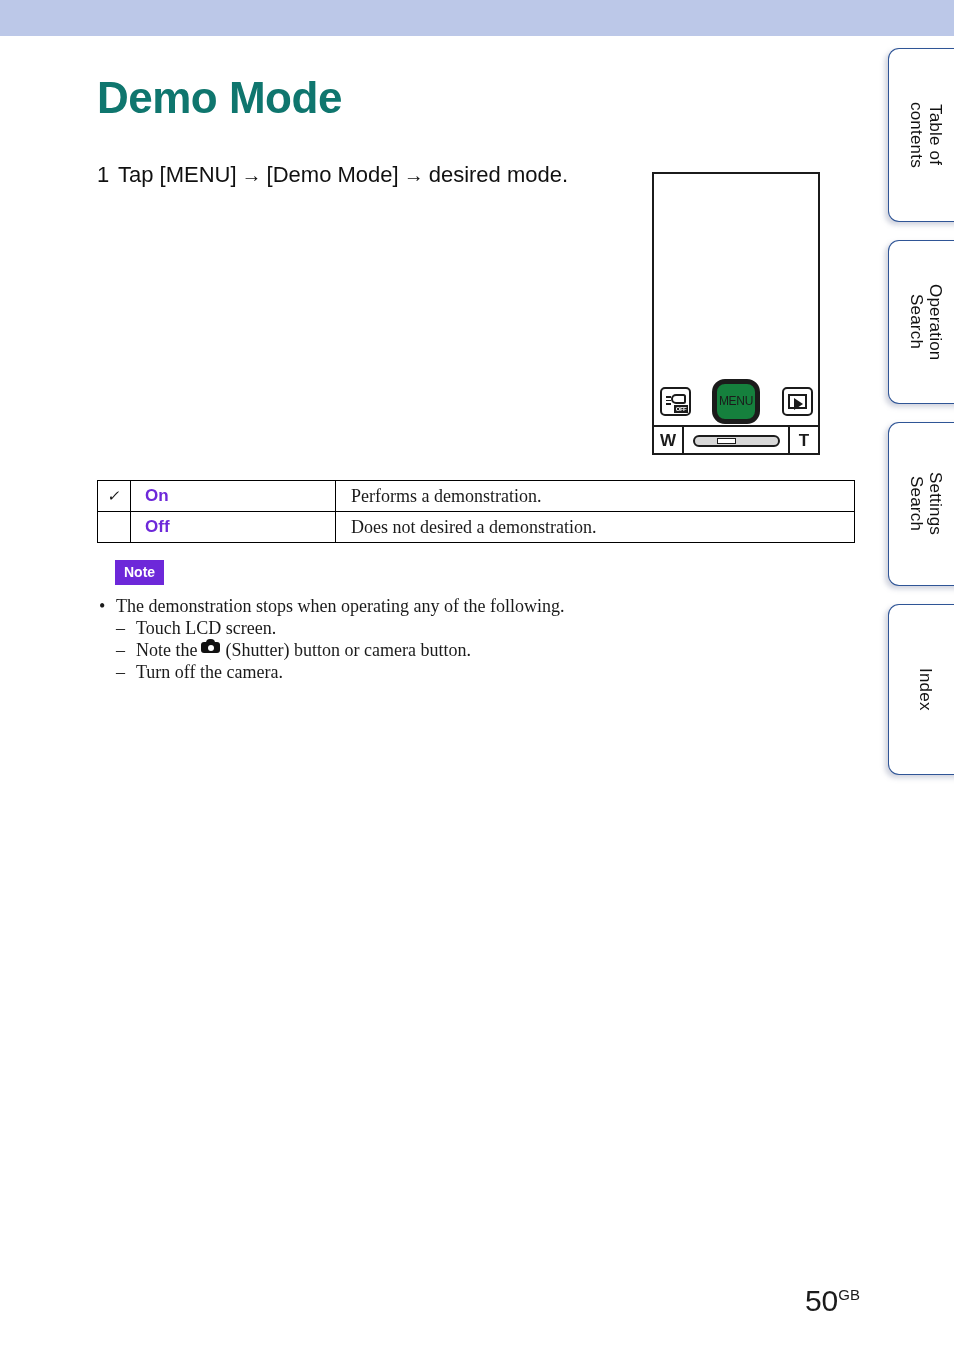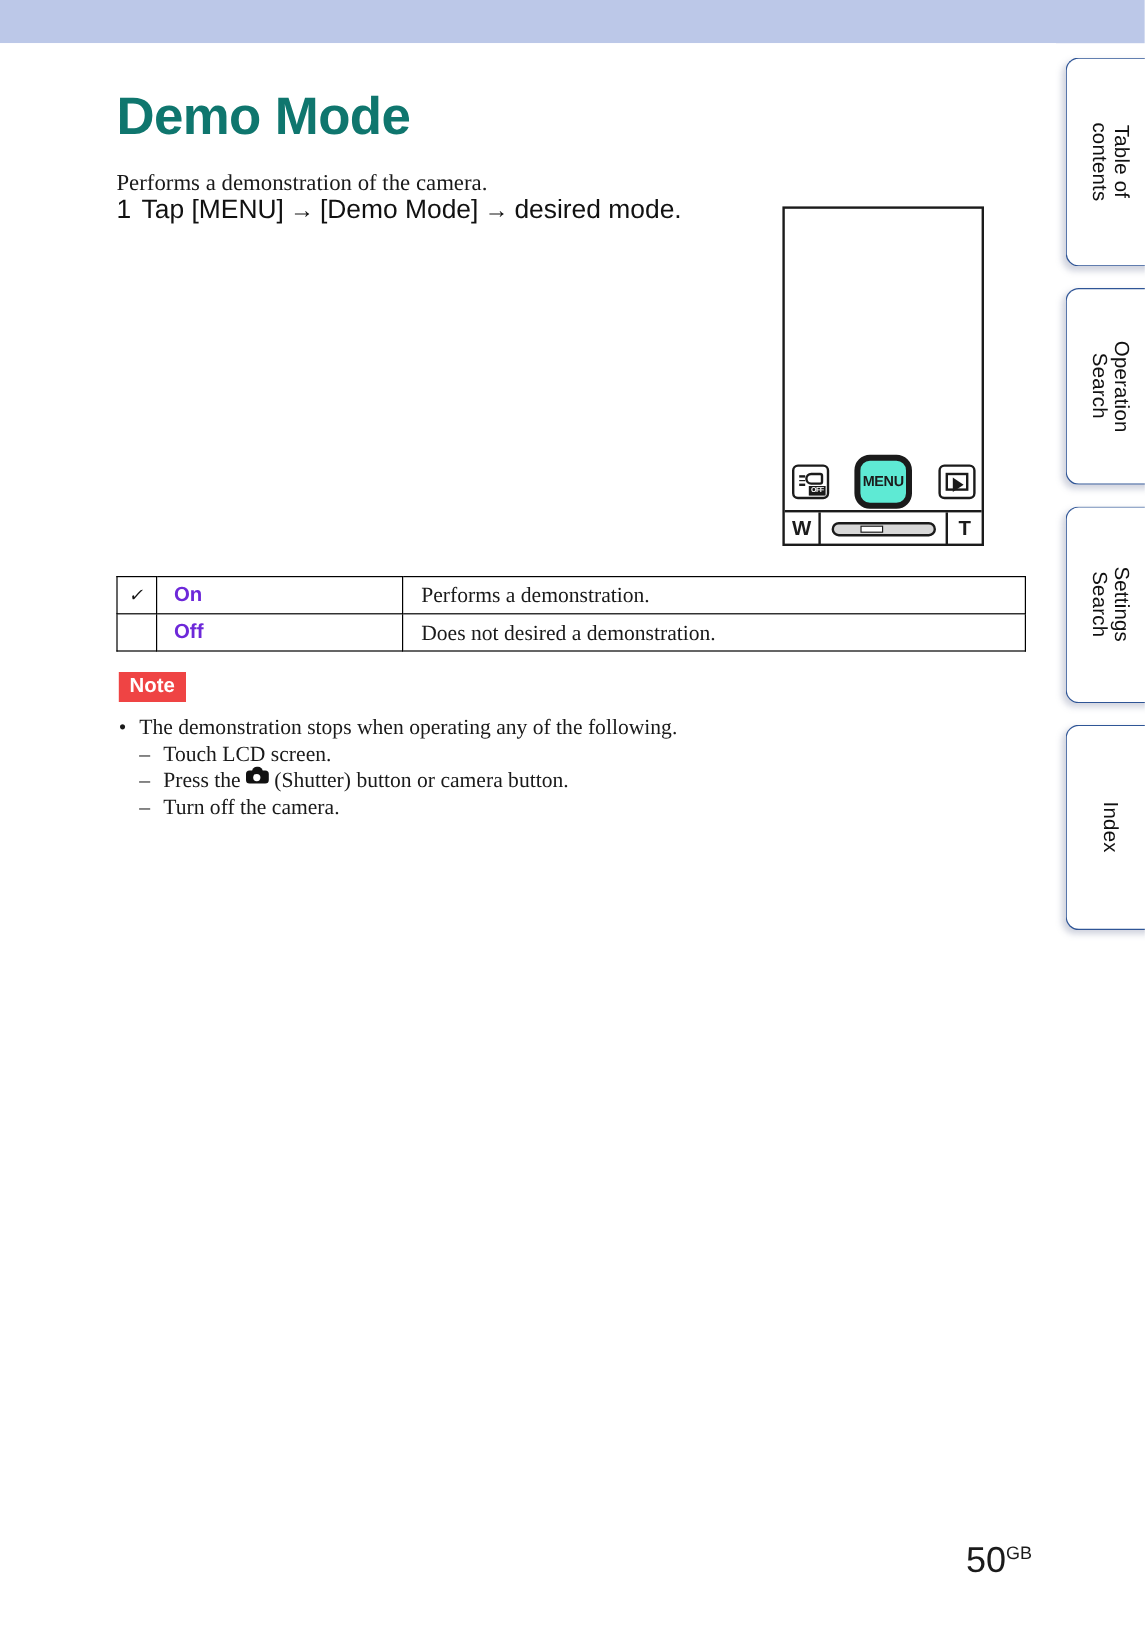--- a/index.html
+++ b/index.html
@@ -142,25 +142,25 @@
   }
 
   
   #menu-button {
     left: 58px;
     top: 0px;
     width: 48px;
     height: 45px;
     border: 5px solid #1b1b1b;
     border-radius: 13px;
-    background: #5eead4;
+    background: #15803d;
     color: #1b1b1b;
     font-family: "Liberation Sans", sans-serif;
     font-size: 12px;
-    font-weight: bold;
+    font-weight: normal;
     line-height: 35px;
     text-align: center;
     letter-spacing: -0.3px;
   }
 
   
   #playback-button {
     left: 128px;
     top: 8px;
     width: 31px;
@@ -276,27 +276,27 @@
   .check-mark {
     display: inline-block;
     font-size: 15px;
     color: #111;
     transform: skewX(-12deg);
   }
 
   
   #note-badge {
     position: absolute;
-    left: 99px;
+    left: 115px;
     top: 524px;
-    background: #ef4444;
+    background: #6d28d9;
     color: #ffffff;
     font-family: "Liberation Sans", sans-serif;
     font-weight: bold;
-    font-size: 17px;
+    font-size: 14px;
     padding: 2px 9px 3px 9px;
     line-height: 20px;
   }
   #note-list {
     position: absolute;
     left: 99px;
     top: 559px;
     font-family: "Liberation Serif", serif;
     font-size: 18px;
     color: #1a1a1a;
@@ -401,21 +401,20 @@
 </style>
 </head>
 <body>
 
 <div id="top-band"></div>
 
 <div id="page-body">
 
   <h1 id="page-title">Demo Mode</h1>
 
-  <p id="intro-text">Performs a demonstration of the camera.</p>
 
   <div id="step-row">
     <span class="step-num">1</span>
     <span>Tap [MENU]</span>
     <span class="arrow">→</span>
     <span>[Demo Mode]</span>
     <span class="arrow">→</span>
     <span>desired mode.</span>
   </div>
 
@@ -474,21 +473,21 @@
     <div class="lvl1">
       <span class="bullet">•</span>
       <span>The demonstration stops when operating any of the following.</span>
     </div>
     <div class="sub">
       <span class="dash">–</span>
       <span>Touch LCD screen.</span>
     </div>
     <div class="sub">
       <span class="dash">–</span>
-      <span>Press the </span>
+      <span>Note the </span>
       <span class="shutter-icon">
         <span class="hump"></span>
           <span class="body"></span>
           <span class="lens"></span>
       </span>
       <span>(Shutter) button or camera button.</span>
     </div>
     <div class="sub">
       <span class="dash">–</span>
       <span>Turn off the camera.</span>

